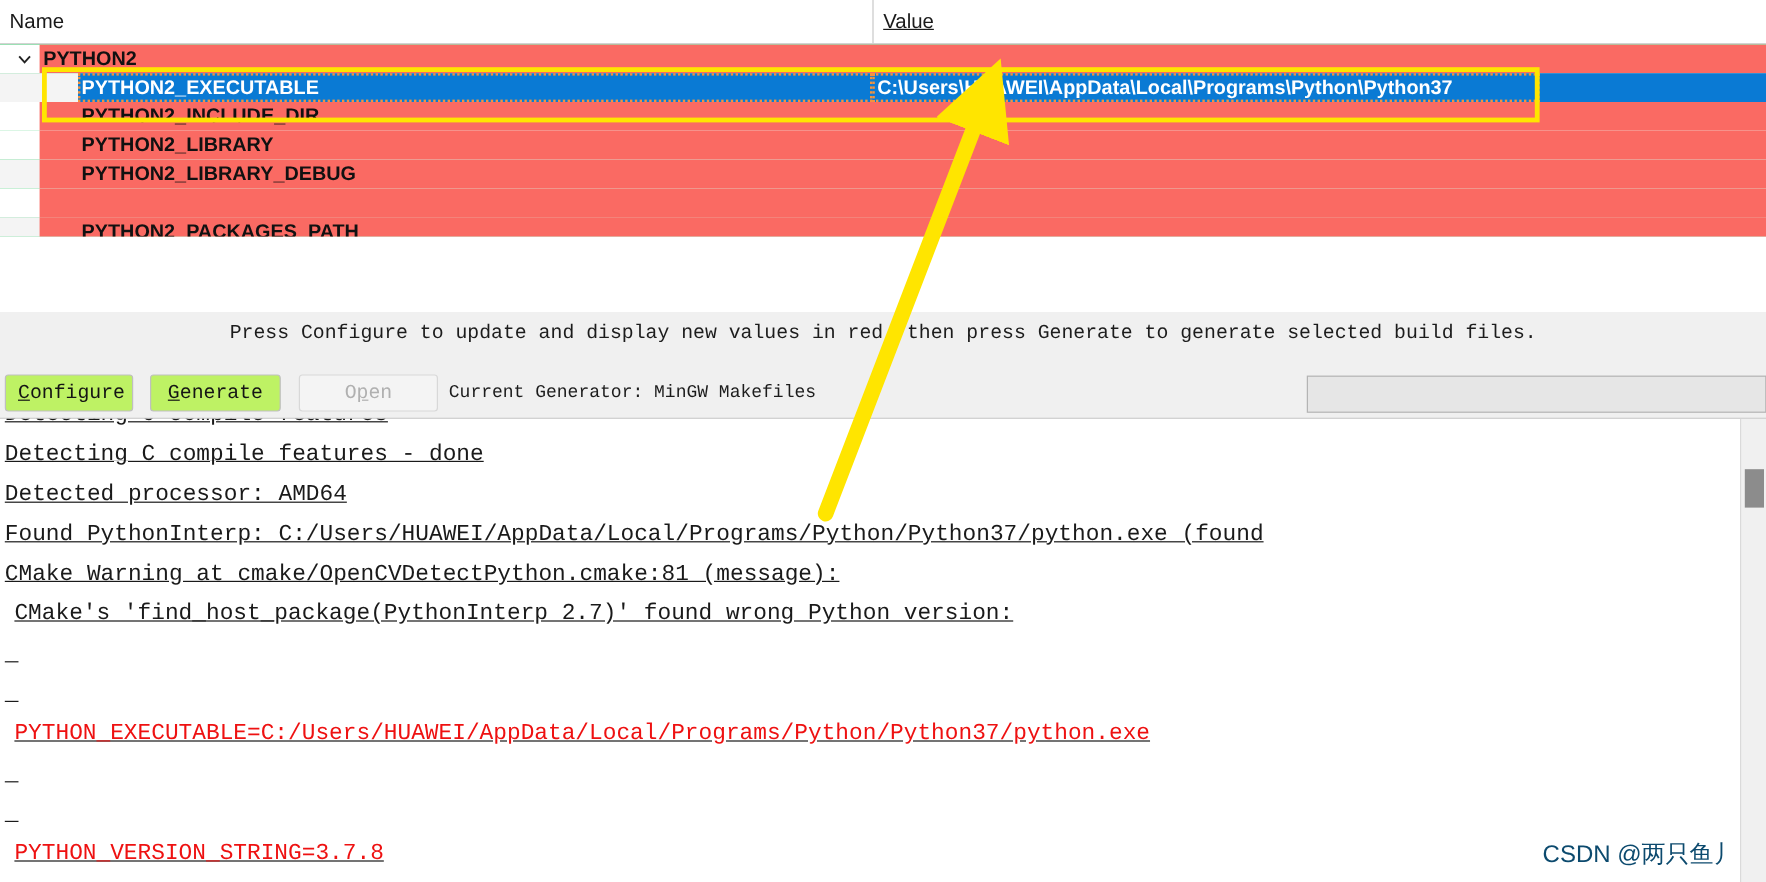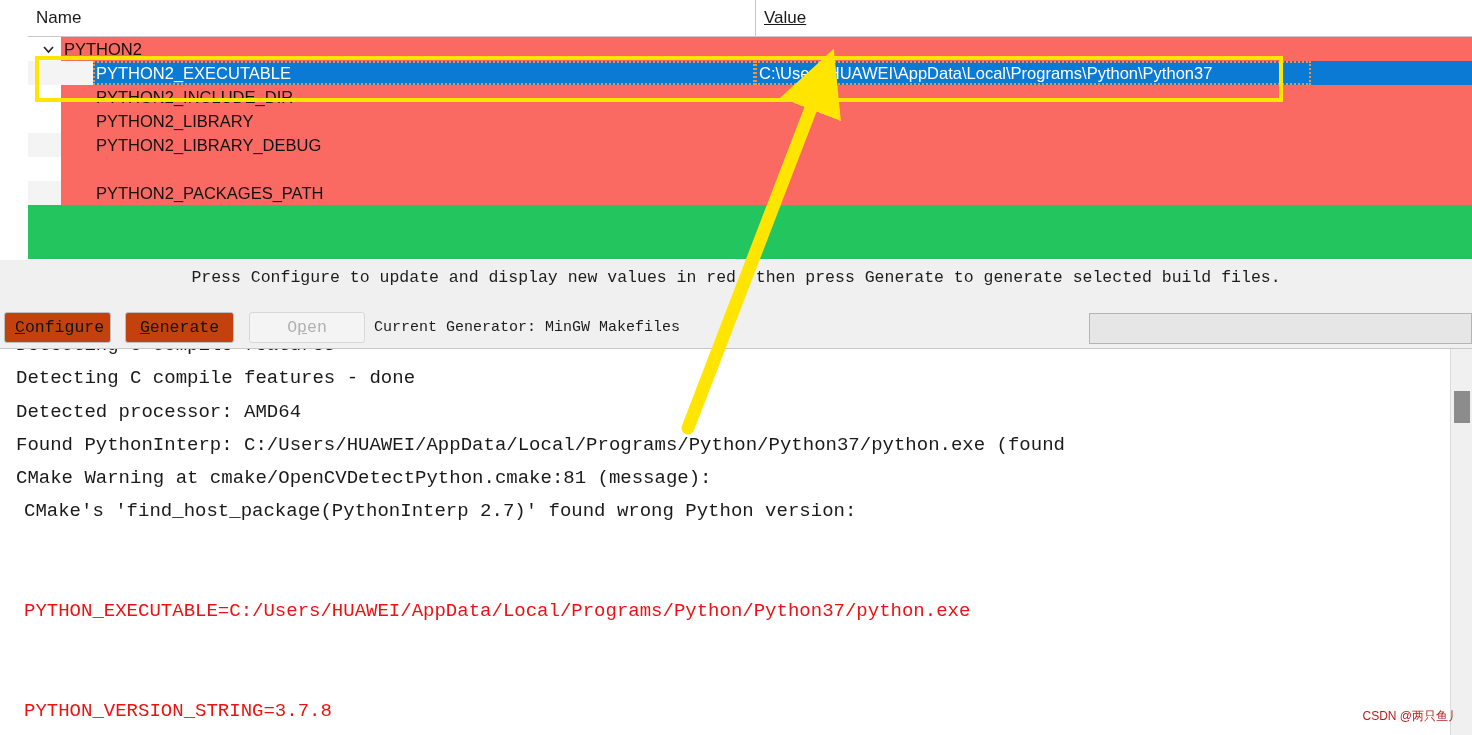--- a/index.html
+++ b/index.html
@@ -16,21 +16,20 @@
   }
 
   
   #cache-panel {
     position: absolute;
     left: 0; top: 0;
     width: 1472px;
     height: 260px;
     background: #ffffff;
     box-sizing: border-box;
-    padding-left: 28px;
   }
 
   .tree-header {
     position: relative;
     height: 37px;
     background: #ffffff;
     border-bottom: 1px solid #c8c8c8;
     box-sizing: border-box;
   }
   .tree-header .col {
@@ -42,23 +41,24 @@
     color: #1a1a1a;
     font-family: "Liberation Sans", sans-serif;
     padding-left: 8px;
     box-sizing: border-box;
   }
   .tree-header .col-name { left: 0; width: 727px; }
   .tree-header .col-value { left: 727px; width: 745px; border-left: 1px solid #c8c8c8; text-decoration: underline; }
 
   .tree-body {
     position: relative;
-    height: 222px;
+    height: 160px;
     background: #22c55e;
     overflow: hidden;
+    font-weight: bold;
   }
 
   .trow {
     position: relative;
     height: 24px;
     width: 1472px;
     box-sizing: border-box;
   }
   
   .trow.zebra { background: #f4f4f4; }
@@ -159,21 +159,21 @@
   #button-row {
     position: absolute;
     left: 0; top: 52px;
     width: 1472px;
     height: 36px;
   }
   .btn {
     position: absolute;
     top: 0;
     height: 31px;
-    background: #c2410c;
+    background: #bef264;
     border: 1px solid #bfbfbf;
     border-radius: 3px;
     font-family: "Liberation Mono", monospace;
     font-size: 16.5px;
     color: #141414;
     line-height: 29px;
     text-align: center;
     box-sizing: border-box;
     padding: 0 10px;
     cursor: default;
@@ -211,27 +211,28 @@
     left: 0; top: 348px;
     width: 1472px;
     height: 387px;
     background: #ffffff;
     border-top: 1px solid #c8c8c8;
     box-sizing: border-box;
     overflow: hidden;
   }
   #console-inner {
     position: absolute;
-    left: 16px; top: -20px;
+    left: 4px; top: -20px;
     width: 1322px;
     font-family: "Liberation Mono", monospace;
     font-size: 19px;
     line-height: 33.3px;
     color: #1a1a1a;
     white-space: pre;
+    text-decoration: underline;
   }
   #console-inner .line { height: 33.3px; }
   #console-inner .red { color: #ee1111; }
   #console-inner .indent2 { padding-left: 8px; }
 
   #console-scroll {
     position: absolute;
     right: 0; top: 0;
     width: 22px; height: 387px;
     background: #f0f0f0;
@@ -256,24 +257,24 @@
   }
   #annot-arrow {
     position: absolute;
     left: 0; top: 0;
     width: 1472px; height: 735px;
     pointer-events: none;
   }
 
   #watermark {
     position: absolute;
-    right: 12px; bottom: 10px;
-    font-family: "Liberation Sans", sans-serif;
-    font-size: 12px;
-    color: #b91c1c;
+    right: 24px; bottom: 10px;
+    font-family: "Liberation Sans", sans-serif;
+    font-size: 20px;
+    color: #0c4a6e;
     white-space: pre;
   }
 </style>
 </head>
 <body>
 
 <div id="cache-panel">
 
   <div class="tree-header">
     <div class="col col-name">Name</div>

